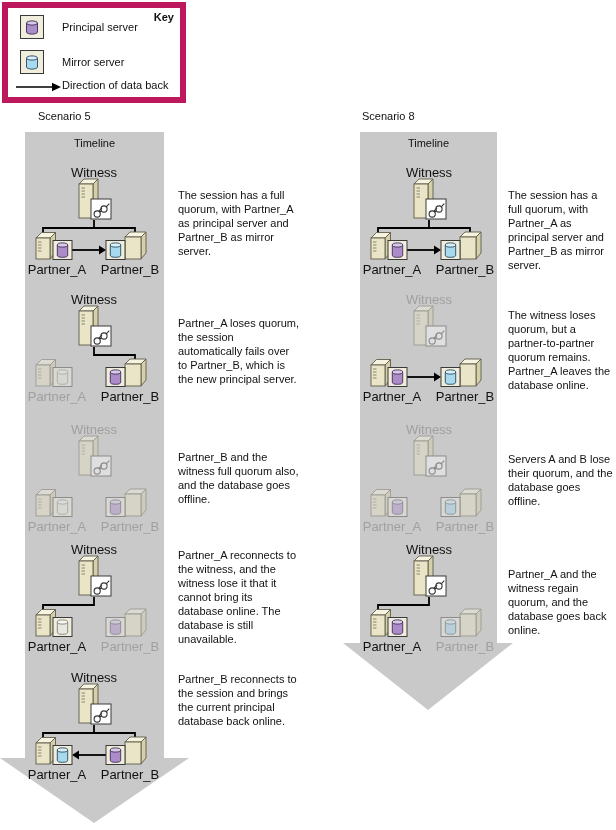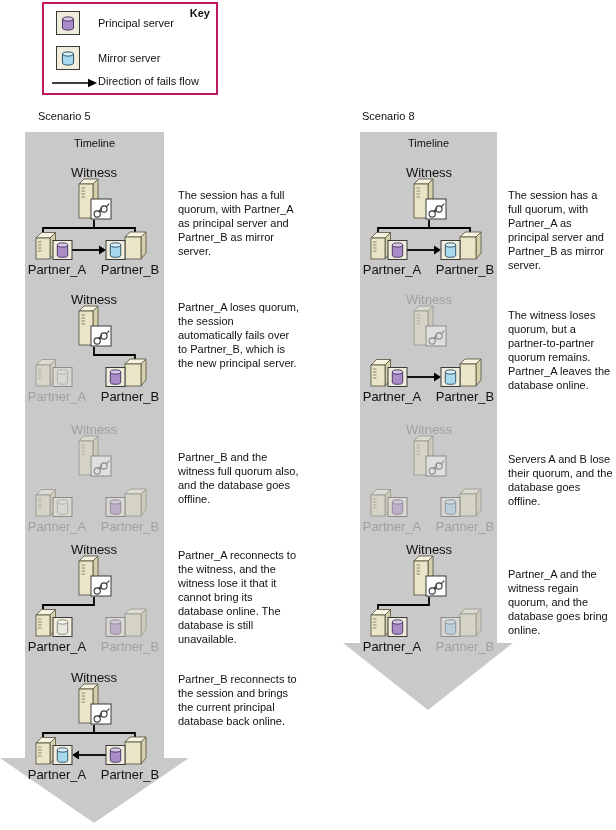--- a/index.html
+++ b/index.html
@@ -1,20 +1,20 @@
 <!DOCTYPE html>
 <html><head>
 <meta charset="utf-8">
 <style>
   html,body{margin:0;padding:0;background:#fff;}
   #canvas{position:relative;width:616px;height:830px;background:#fff;overflow:hidden;
           font-family:"Liberation Sans",sans-serif;color:#111;}
   .abs{position:absolute;}
   #bg{left:0;top:0;}
-  .key-box{left:2px;top:2px;width:172px;height:89px;border:2px solid #be185d;background:#fff;margin-left:40px;}
+  .key-box{left:2px;top:2px;width:172px;height:89px;border:6px solid #be185d;background:#fff;}
   .key-title{position:absolute;right:6px;top:3px;font-size:11px;font-weight:bold;}
   .key-label{position:absolute;left:54px;font-size:11px;white-space:nowrap;}
   .scn-title{font-size:11px;white-space:nowrap;}
   .tl-label{font-size:11px;text-align:center;}
   .stage{position:absolute;width:139px;height:112px;}
   .node-label{position:absolute;font-size:13px;text-align:center;white-space:nowrap;color:#111;}
   .node-label.faded{color:#a0a0a0;}
   .stage-text{position:absolute;font-size:11px;line-height:14px;color:#111;}
 </style>
 </head>
@@ -38,21 +38,21 @@
     <span class="abs" style="left:12px;top:42px"><svg width="24" height="24" viewBox="0 0 24 24">
           <rect x="0.5" y="0.5" width="23" height="23" fill="#f0eddc" stroke="#3a3a3a" stroke-width="1"></rect>
           <path d="M6.5,8 v9 a5.5,2.1 0 0 0 11,0 v-9" fill="#a7d9ef" stroke="#35586b" stroke-width="1"></path>
           <ellipse cx="12" cy="8" rx="5.5" ry="2.1" fill="#d9f0fa" stroke="#35586b" stroke-width="1"></ellipse>
         </svg></span>
     <div class="key-label" style="top:48px">Mirror server</div>
     <span class="abs" style="left:6px;top:72px"><svg width="50" height="14" viewBox="0 0 50 14">
           <path d="M2 7 H38" stroke="#000" stroke-width="1.6"></path>
           <polygon points="38,2.8 38,11.2 47,7" fill="#000"></polygon>
         </svg></span>
-    <div class="key-label" style="top:71px">Direction of fails flow</div>
+    <div class="key-label" style="top:71px">Direction of data back</div>
   </div>
 
   <div class="abs scn-title" style="left:38px;top:110px">Scenario 5</div>
   <div class="abs scn-title" style="left:362px;top:110px">Scenario 8</div>
 
   <div class="abs tl-label" style="left:25px;top:137px;width:139px">Timeline</div>
   <div class="abs tl-label" style="left:360px;top:137px;width:137px">Timeline</div>
 
   <div id="stages">
       <div class="stage" style="left:25px;top:165px">
@@ -121,21 +121,21 @@
           <polygon points="20,6 36,6 41,1 25,1" fill="#f6f3e1" stroke="#5f5c4a" stroke-width="0.9"></polygon>
           <polygon points="36,6 41,1 41,22 36,28" fill="#d6d0aa" stroke="#5f5c4a" stroke-width="0.9"></polygon>
           <rect x="20" y="6" width="16" height="22" fill="#e9e5c6" stroke="#5f5c4a" stroke-width="0.9"></rect>
           <rect x="1" y="9.5" width="19" height="19" fill="#f0eddc" stroke="#3a3a3a" stroke-width="1"></rect>
           <path d="M5.3,14 v10.2 a5.2,2.1 0 0 0 10.4,0 v-10.2" fill="#ab8cc9" stroke="#4a3a62" stroke-width="1"></path>
           <ellipse cx="10.5" cy="14" rx="5.2" ry="2.1" fill="#d8c9ea" stroke="#4a3a62" stroke-width="1"></ellipse>
         </svg>
         <div class="node-label faded" style="left:0;top:97px;width:64px">Partner_A</div>
         <div class="node-label" style="left:73px;top:97px;width:64px">Partner_B</div>
       </div>
-      <div class="stage-text" style="left:178px;top:300px;width:122px">Partner_A loses quorum, the session automatically fails over to Partner_B, which is the new principal server.</div>
+      <div class="stage-text" style="left:178px;top:316px;width:122px">Partner_A loses quorum, the session automatically fails over to Partner_B, which is the new principal server.</div>
       <div class="stage" style="left:25px;top:422px">
         <div class="node-label faded" style="left:24px;top:0;width:90px">Witness</div>
         <svg class="abs" style="left:51px;top:13px" width="36" height="46" viewBox="0 0 36 46" opacity="0.42">
           <polygon points="3,6 17,6 22,1 8,1" fill="#f6f3e1" stroke="#5f5c4a" stroke-width="0.9"></polygon>
           <polygon points="17,6 22,1 22,34 17,40" fill="#d6d0aa" stroke="#5f5c4a" stroke-width="0.9"></polygon>
           <rect x="3" y="6" width="14" height="34" fill="#e9e5c6" stroke="#5f5c4a" stroke-width="0.9"></rect>
           <path d="M5.5 10 h3.5 M5.5 13 h3.5 M5.5 16 h3.5 M5.5 19 h3.5" stroke="#8a8670" stroke-width="1" fill="none"></path>
           <rect x="15" y="21" width="20" height="20" fill="#ffffff" stroke="#3a3a3a" stroke-width="1"></rect>
           <circle cx="21.2" cy="36" r="3.1" fill="none" stroke="#333" stroke-width="1.1"></circle>
           <circle cx="28" cy="31" r="3.1" fill="none" stroke="#333" stroke-width="1.1"></circle>
@@ -372,16 +372,16 @@
           <polygon points="20,6 36,6 41,1 25,1" fill="#f6f3e1" stroke="#5f5c4a" stroke-width="0.9"></polygon>
           <polygon points="36,6 41,1 41,22 36,28" fill="#d6d0aa" stroke="#5f5c4a" stroke-width="0.9"></polygon>
           <rect x="20" y="6" width="16" height="22" fill="#e9e5c6" stroke="#5f5c4a" stroke-width="0.9"></rect>
           <rect x="1" y="9.5" width="19" height="19" fill="#f0eddc" stroke="#3a3a3a" stroke-width="1"></rect>
           <path d="M5.3,14 v10.2 a5.2,2.1 0 0 0 10.4,0 v-10.2" fill="#a7d9ef" stroke="#35586b" stroke-width="1"></path>
           <ellipse cx="10.5" cy="14" rx="5.2" ry="2.1" fill="#d9f0fa" stroke="#35586b" stroke-width="1"></ellipse>
         </svg>
         <div class="node-label" style="left:0;top:97px;width:64px">Partner_A</div>
         <div class="node-label faded" style="left:73px;top:97px;width:64px">Partner_B</div>
       </div>
-      <div class="stage-text" style="left:508px;top:567px;width:106px">Partner_A and the witness regain quorum, and the database goes bring online.</div>
+      <div class="stage-text" style="left:508px;top:567px;width:106px">Partner_A and the witness regain quorum, and the database goes back online.</div>
     </div>
 
 </div>
 
 </body></html>

